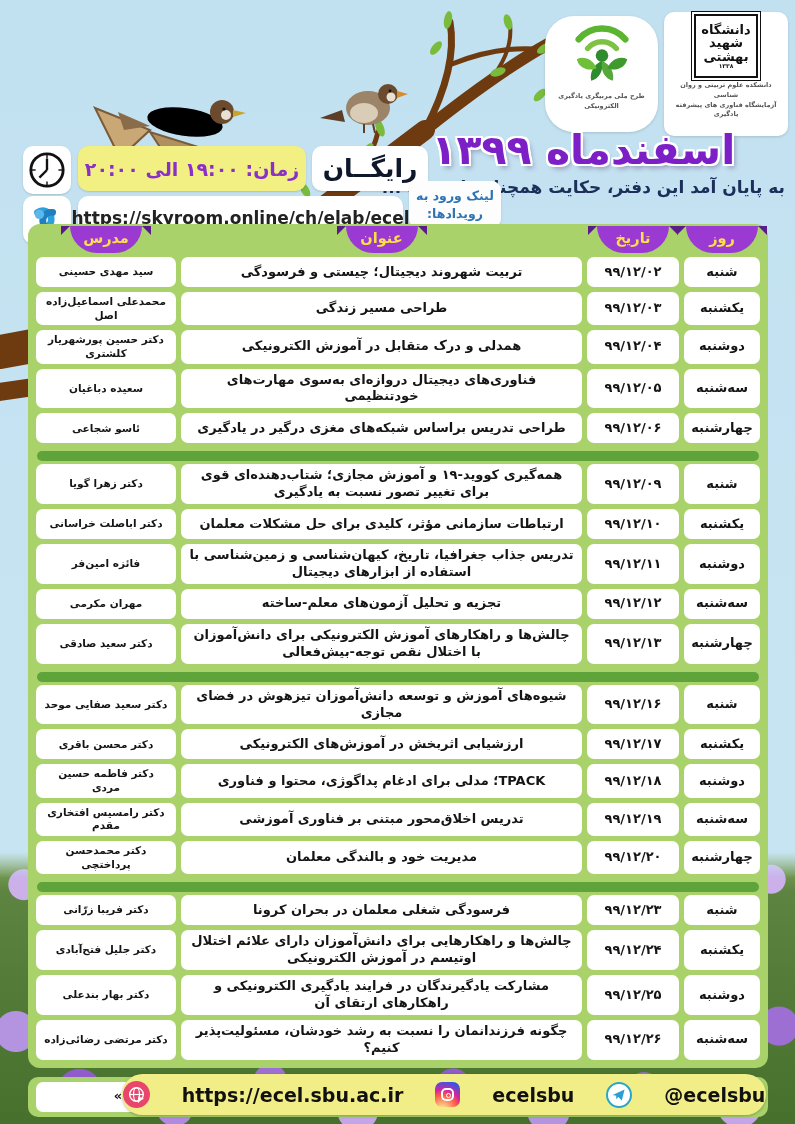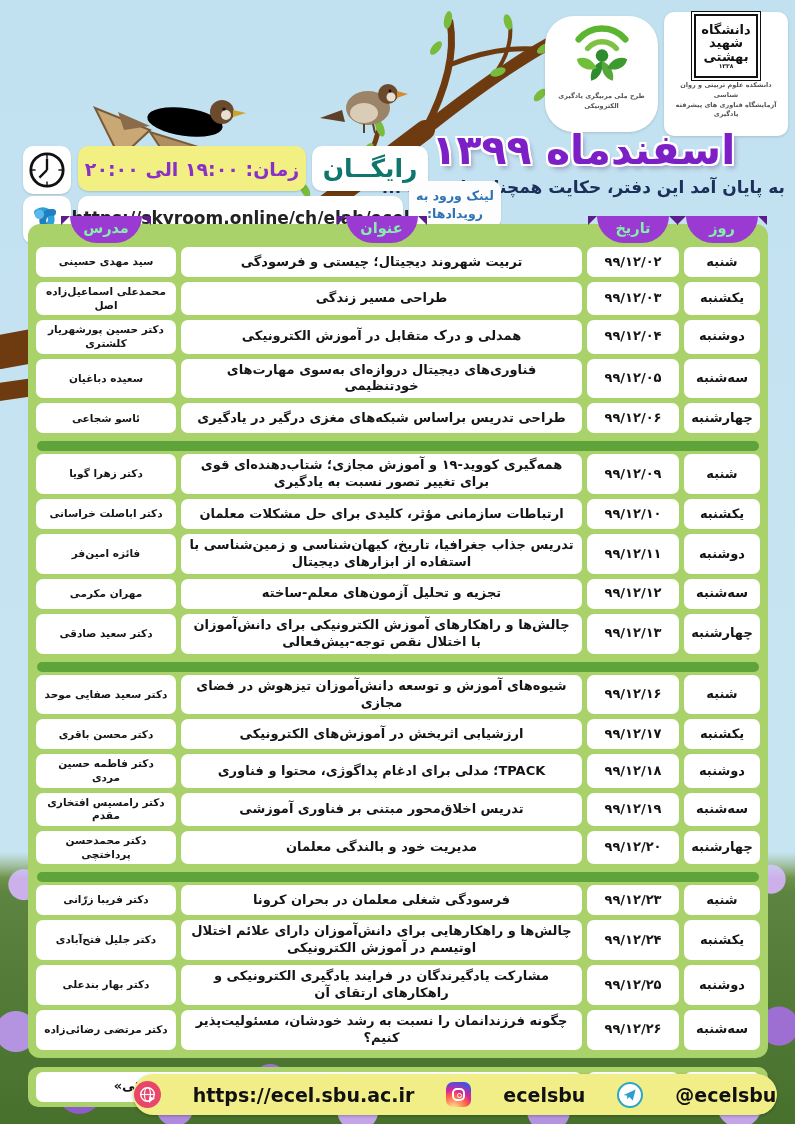--- a/index.html
+++ b/index.html
@@ -54,54 +54,54 @@
   .subtitle{ margin-top:3px; font-size:17px; font-weight:bold; color:#1b2f5a; }
 
   
   .icon-card{ position:absolute; width:48px; height:48px; background:#fff; border-radius:10px;
               display:flex; align-items:center; justify-content:center; box-shadow:0 1px 2px rgba(0,0,0,.15); }
   .time-badge{ position:absolute; left:78px; top:146px; width:228px; height:45px; background:#f2ef83;
                border-radius:10px; display:flex; align-items:center; justify-content:center;
                font-size:19px; font-weight:bold; color:#8b2fc9; direction:rtl; box-shadow:0 1px 2px rgba(0,0,0,.15);}
   .free-badge{ position:absolute; left:312px; top:146px; width:116px; height:45px; background:#fff;
                border-radius:10px; display:flex; align-items:center; justify-content:center;
-               font-size:25px; font-weight:bold; color:#0f766e; direction:rtl; box-shadow:0 1px 2px rgba(0,0,0,.15);}
+               font-size:25px; font-weight:bold; color:#0f172a; direction:rtl; box-shadow:0 1px 2px rgba(0,0,0,.15);}
   .url-box{ position:absolute; left:78px; top:196px; width:325px; height:43px; background:#fff;
             border-radius:10px; display:flex; align-items:center; justify-content:center;
             font-size:17px; font-weight:bold; color:#222; box-shadow:0 1px 2px rgba(0,0,0,.15);}
   .link-label{ position:absolute; left:409px; top:181px; width:92px; height:47px; background:#fdfdfd;
                border-radius:9px; display:flex; align-items:center; justify-content:center; text-align:center;
                font-size:12.5px; font-weight:bold; color:#2f74b5; direction:rtl; line-height:1.4;
                box-shadow:0 1px 2px rgba(0,0,0,.15); padding:19px 6px;}
 
   
   .table-wrap{ position:absolute; left:28px; top:224px; width:740px; }
   .table-panel{ background:#a9d26b; border-radius:12px; padding:4px 8px 8px; }
   .header-grid,.week,.final-strip{ display:grid; direction:rtl; gap:5px; }
   .header-grid,.week{ grid-template-columns:76px 92px 1fr 140px; }
   .header-grid{ margin-top:-12px; margin-bottom:4px; }
-  .badge{ position:relative; justify-self:center; background:#9a3ad2; color:#86efac; font-size:14.5px;
-          font-weight:bold; text-align:center; padding:4px 0 7px; border-radius:0 0 46px 46px; min-width:72px; }
+  .badge{ position:relative; justify-self:center; background:#9a3ad2; color:#fde047; font-size:14.5px;
+          font-weight:bold; text-align:center; padding:4px 0 7px; border-radius:0 0 46px 46px; min-width:72px;margin-top:10px; }
   .badge::before,.badge::after{ content:""; position:absolute; top:0; width:0; height:0; border-style:solid; }
   .badge::before{ left:-9px; border-width:9px 9px 0 0; border-color:#5c1c8c transparent transparent transparent; }
   .badge::after{ right:-9px; border-width:9px 0 0 9px; border-color:#5c1c8c transparent transparent transparent; }
   .week{ grid-auto-rows:minmax(30px,auto); }
   .cell{ background:#fff; border-radius:7px; display:flex; align-items:center; justify-content:center;
          text-align:center; font-weight:bold; color:#151515; padding:3px 7px; line-height:1.3; }
   .cell.day{ font-size:13px; }
   .cell.date{ font-size:13px; direction:rtl; }
   .cell.title{ font-size:13px; }
   .cell.inst{ font-size:10.5px; }
   .divider{ height:10px; background:#5fa43b; border-radius:5px; margin:8px 1px 3px; }
   .final-strip{ margin-top:9px; background:#a9d26b; border-radius:10px; padding:5px 8px;
                 grid-template-columns:76px 92px 1fr; }
   .final-strip .cell{ min-height:30px; }
 
   
-  .footer-bar{ position:absolute; left:133px; top:1074px; width:644px; height:41px; background:#f2ee87;
+  .footer-bar{ position:absolute; left:122px; top:1074px; width:644px; height:41px; background:#f2ee87;
                border-radius:21px; display:flex; align-items:center; justify-content:center; gap:32px;
                box-shadow:0 1px 3px rgba(0,0,0,.25); }
   .footer-text{ font-size:19px; font-weight:bold; color:#111; }
   .icon-globe{ width:27px; height:27px; border-radius:50%; background:#e8476b; display:flex;
                align-items:center; justify-content:center; }
   .icon-insta{ width:25px; height:25px; border-radius:7px;
                background:radial-gradient(circle at 30% 110%, #fdf497 0%, #fd5949 45%, #d6249f 60%, #285AEB 90%);
                display:flex; align-items:center; justify-content:center; }
   .icon-insta .lens{ width:13px; height:13px; border:2px solid #fff; border-radius:5px; position:relative; }
   .icon-insta .lens::before{ content:""; position:absolute; left:3px; top:3px; width:3px; height:3px;

